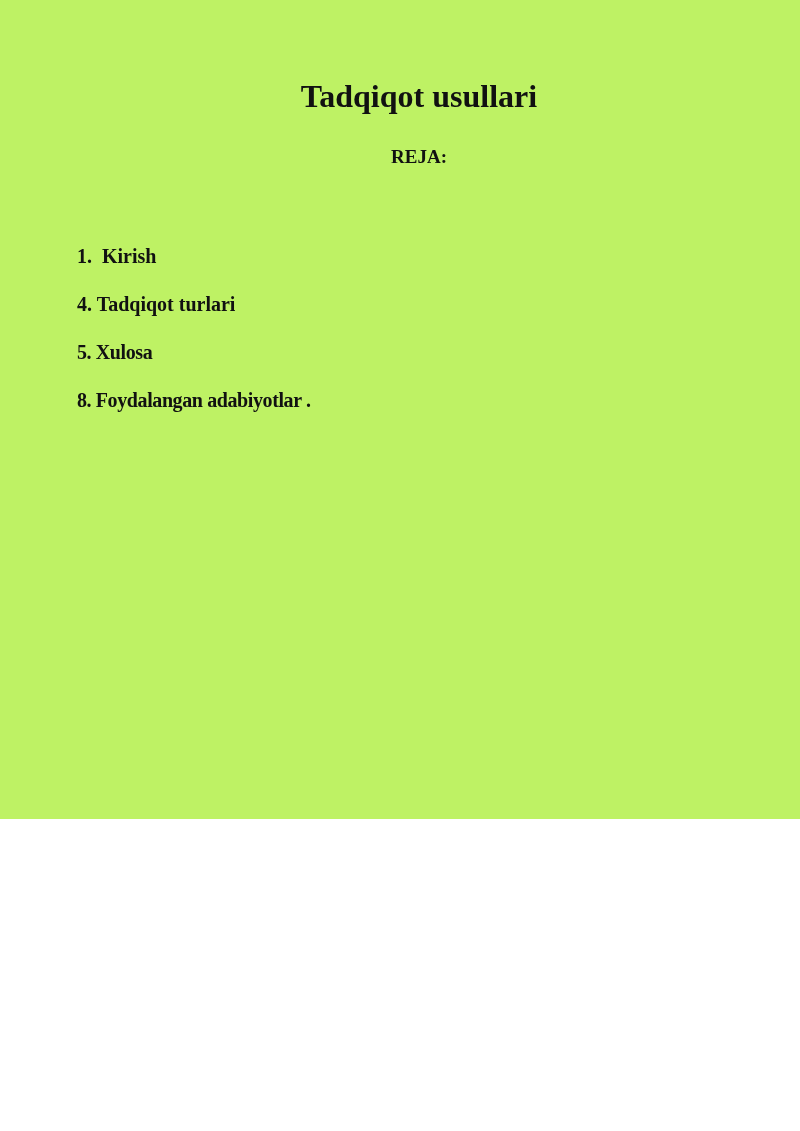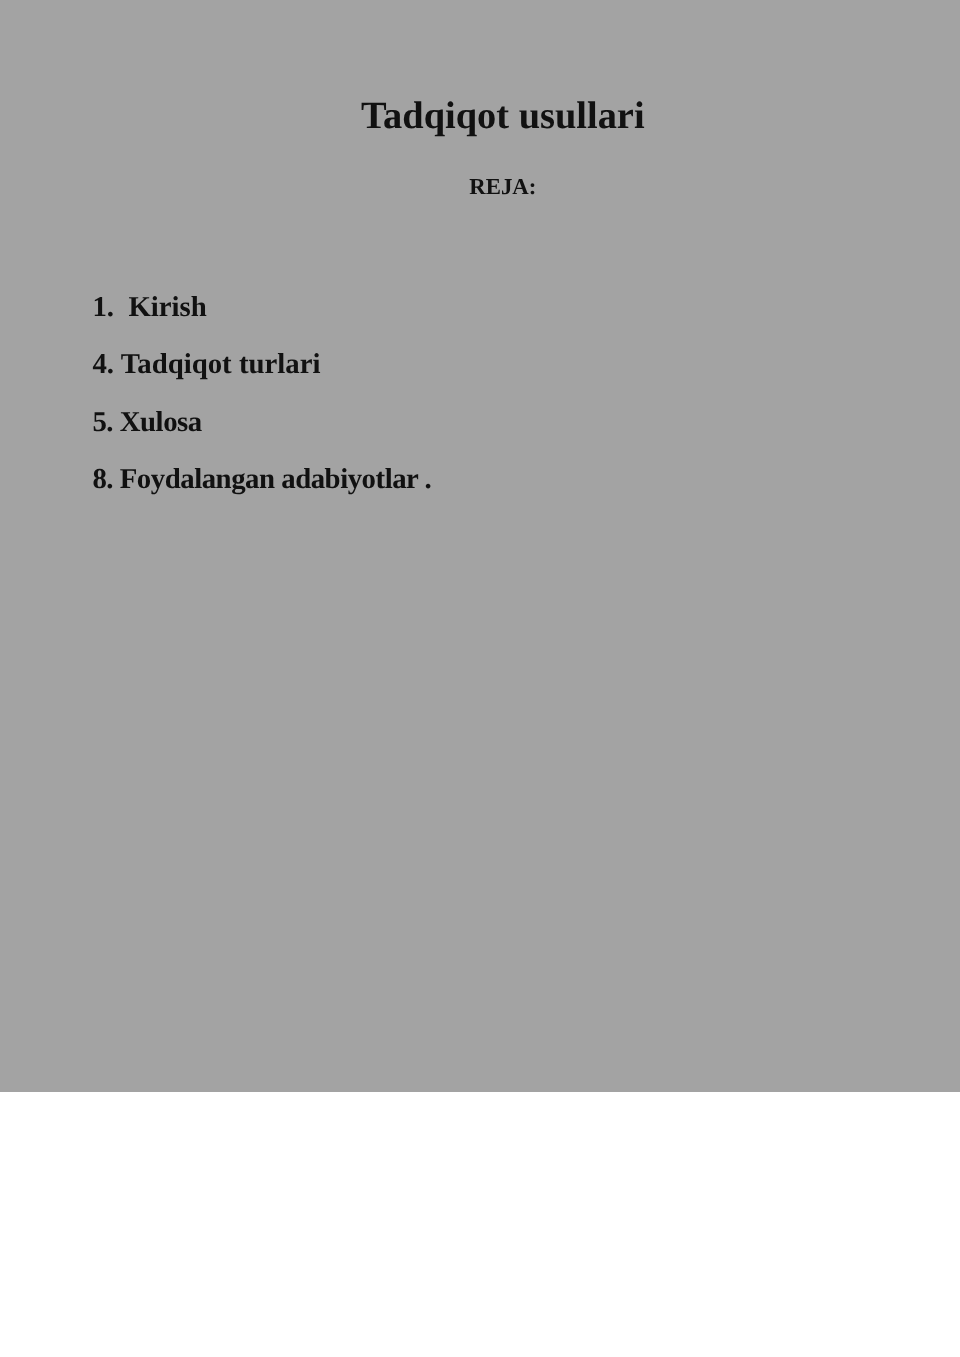--- a/index.html
+++ b/index.html
@@ -12,22 +12,22 @@
       height: 1131px;
       position: relative;
       overflow: hidden;
       font-family: "Liberation Serif", "DejaVu Serif", serif;
       color: #111111;
     }
     .page {
       position: absolute;
       left: 0; top: 0;
       width: 800px;
-      height: 910px;
-      background: #a3a3a3;
+      height: 819px;
+      background: #bef264;
     }
     .title {
       position: absolute;
       left: 0;
       width: 838px;
       top: 76px;
       text-align: center;
       font-size: 32px;
       font-weight: bold;
       line-height: 40px;
@@ -47,21 +47,21 @@
     .plan {
       position: absolute;
       left: 77px;
       top: 238px;
       width: 660px;
       margin: 0;
       padding: 0;
       list-style: none;
     }
     .plan-item {
-      font-size: 24px;
+      font-size: 20px;
       font-weight: bold;
       line-height: 36px;
       margin: 0 0 12px 0;
       white-space: pre-wrap;
     }
     .plan-item.narrow {
       letter-spacing: -0.4px;
     }
   </style>
 </head>

